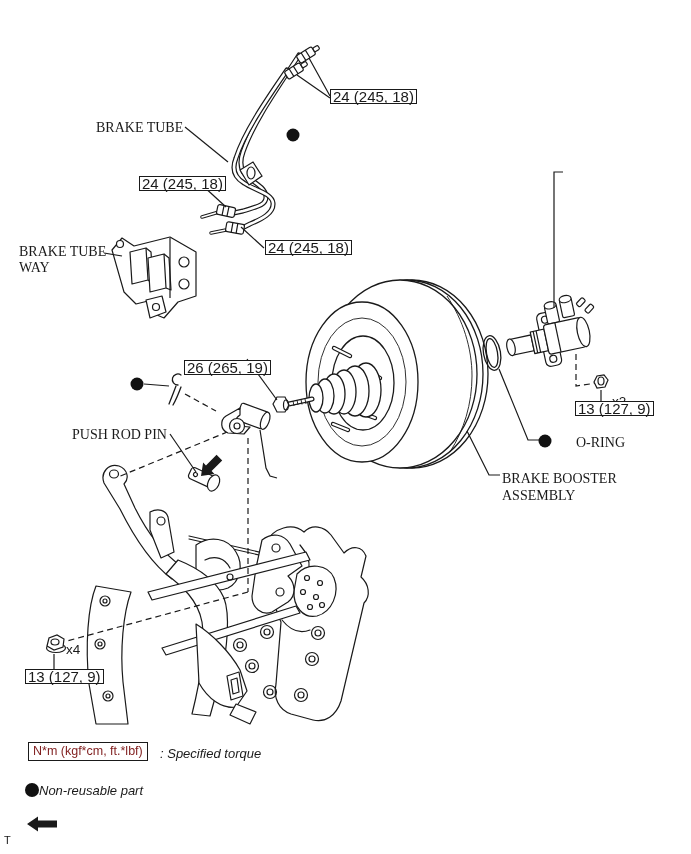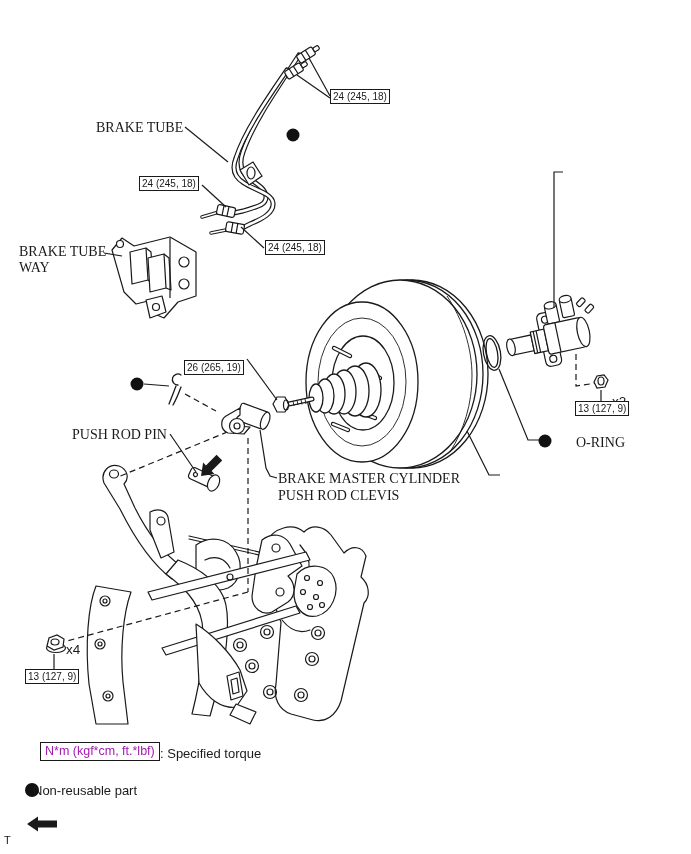--- a/index.html
+++ b/index.html
@@ -4,27 +4,27 @@
 <style>
   html,body{margin:0;padding:0;background:#ffffff;}
   .canvas{
     position:relative;width:691px;height:854px;background:#ffffff;
     font-family:"Liberation Sans", sans-serif;color:#1a1a1a;overflow:hidden;
   }
   .art{position:absolute;left:0;top:0;}
   .lbl{position:absolute;font-size:14px;line-height:17px;white-space:nowrap;color:#1a1a1a;font-family:Liberation Serif, serif;}
   .tbox{
     position:absolute;border:1.5px solid #1a1a1a;background:#fff;
-    font-size:10px;line-height:13px;padding:0 2px;white-space:nowrap;color:#1a1a1a;
+    font-size:15px;line-height:13px;padding:0 2px;white-space:nowrap;color:#1a1a1a;
   }
   .legend-box{
     position:absolute;border:1.5px solid #1a1a1a;background:#fff;
-    font-size:12.5px;line-height:15px;padding:1px 4px;white-space:nowrap;color:#a21caf;margin-left:12px;
+    font-size:12.5px;line-height:15px;padding:1px 4px;white-space:nowrap;color:#7f1d1d;
   }
-  .legend-txt{position:absolute;font-size:13px;line-height:15px;white-space:nowrap;color:#1a1a1a;}
+  .legend-txt{position:absolute;font-size:13px;line-height:15px;white-space:nowrap;color:#1a1a1a;font-style:italic;}
   .qty{position:absolute;font-size:13.5px;line-height:15px;white-space:nowrap;color:#1a1a1a;}
   .footer-mark{position:absolute;font-size:11px;color:#1a1a1a;}
 </style>
 </head>
 <body>
 
 <div class="canvas">
 
   <svg class="art" width="691" height="854" viewBox="0 0 691 854">
 
@@ -292,26 +292,26 @@
   <div class="lbl" style="left:96px;top:119px">BRAKE TUBE</div>
 
   <div class="lbl" style="left:19px;top:244px;line-height:16px">
     <div>BRAKE TUBE</div>
     <div>WAY</div>
   </div>
 
 
   <div class="lbl" style="left:72px;top:426px">PUSH ROD PIN</div>
 
-  <div class="lbl" style="left:278px;top:470px">
-    <div>BRAKE MASTER CYLINDER</div>
-    <div>PUSH ROD CLEVIS</div>
+
+  <div class="lbl" style="left:502px;top:470px">
+    <div>BRAKE BOOSTER</div>
+    <div>ASSEMBLY</div>
   </div>
 
-
   <div class="lbl" style="left:576px;top:434px">O-RING</div>
 
   <div class="qty" style="left:612px;top:394px">x2</div>
 
   <div class="qty" style="left:66px;top:642px">x4</div>
 
   <div class="tbox" style="left:330px;top:89px">24 (245, 18)</div>
 
   <div class="tbox" style="left:139px;top:176px">24 (245, 18)</div>
 
@@ -320,17 +320,17 @@
   <div class="tbox" style="left:184px;top:360px">26 (265, 19)</div>
 
   <div class="tbox" style="left:575px;top:401px">13 (127, 9)</div>
 
   <div class="tbox" style="left:25px;top:669px">13 (127, 9)</div>
 
   <div class="legend-box" style="left:28px;top:742px">N*m (kgf*cm, ft.*lbf)</div>
 
   <div class="legend-txt" style="left:160px;top:746px">: Specified torque</div>
 
-  <div class="legend-txt" style="left:33px;top:783px">Non-reusable part</div>
+  <div class="legend-txt" style="left:39px;top:783px">Non-reusable part</div>
 
 
   <div class="footer-mark" style="left:4px;top:834px">T</div>
 </div>
 
 </body></html>

